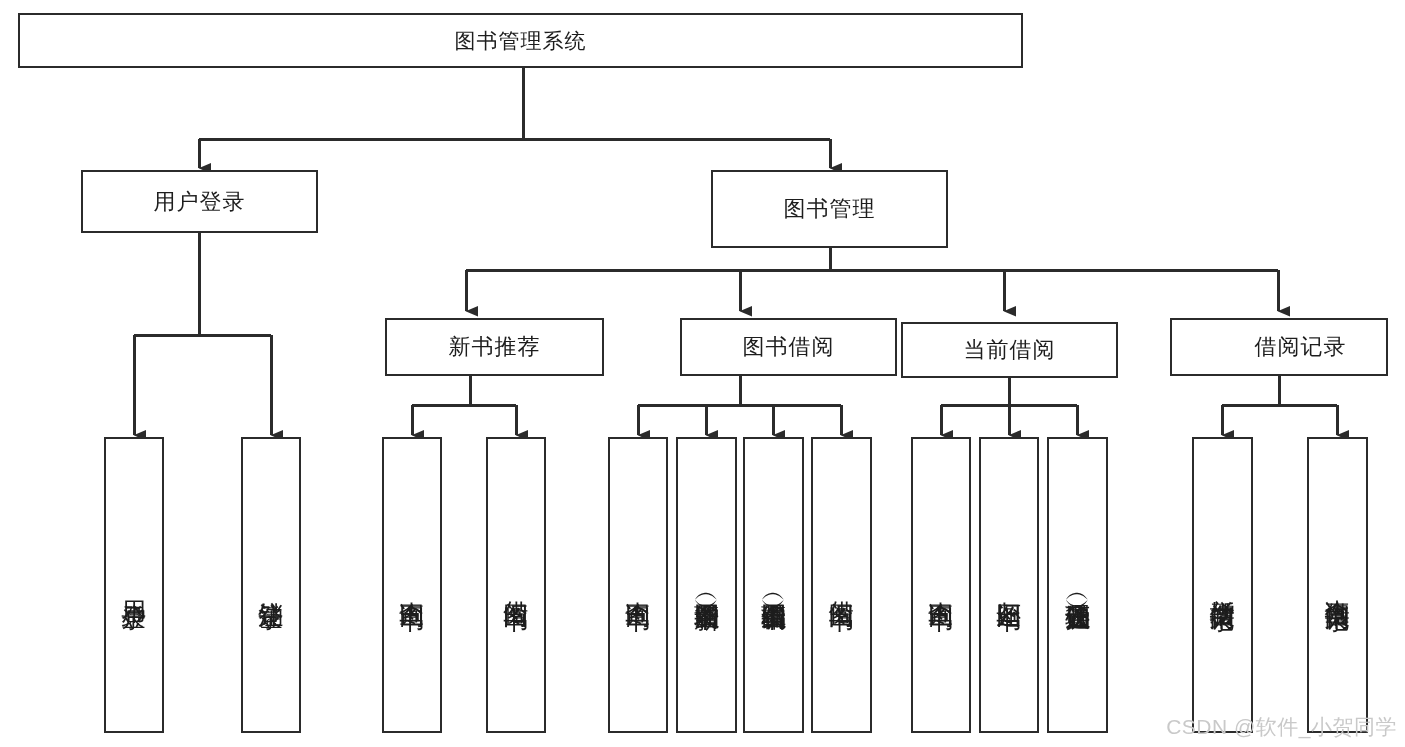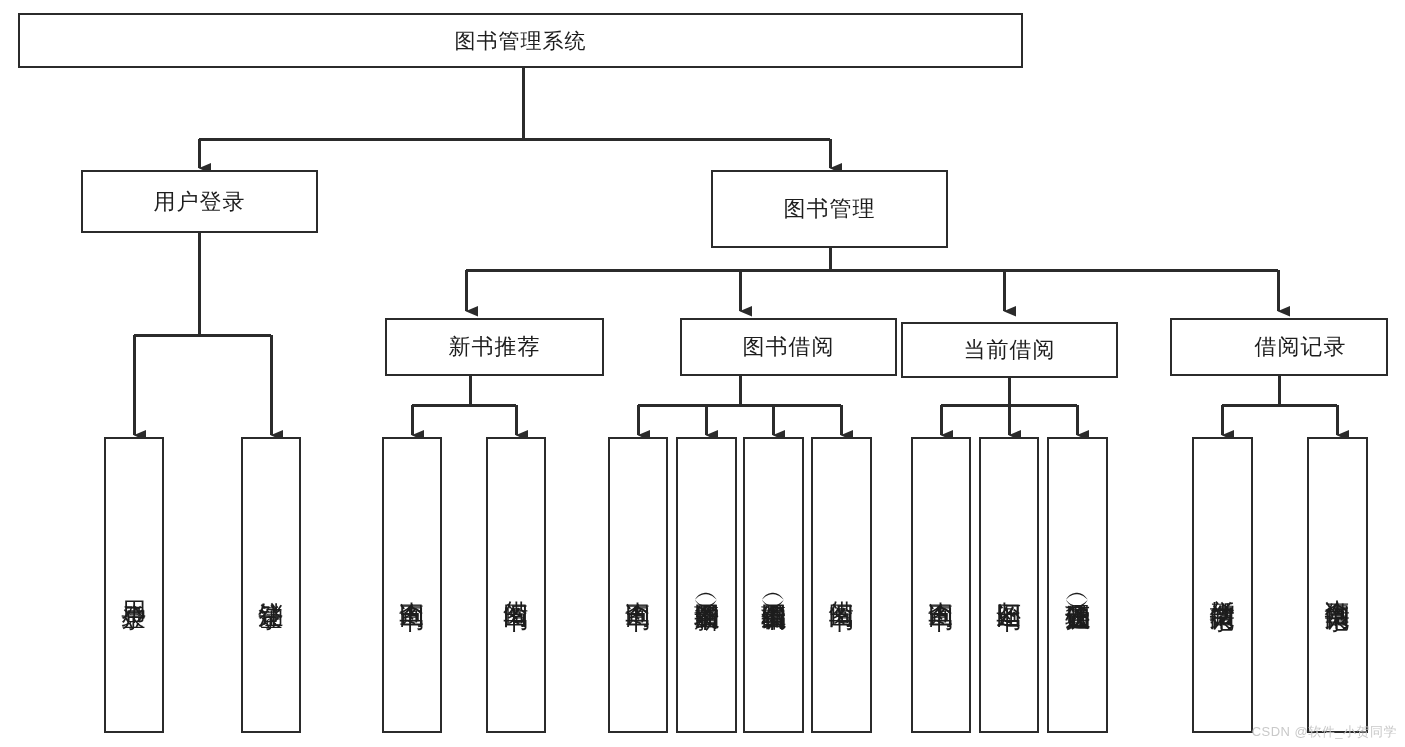--- a/index.html
+++ b/index.html
@@ -8,21 +8,21 @@
   #wires{position:absolute;left:0;top:0;width:1405px;height:747px;}
   .node{position:absolute;box-sizing:border-box;background:#ffffff;border:2.5px solid #2b2b2b;
         display:flex;align-items:center;justify-content:center;}
   .node .lbl{color:#1d1d1d;white-space:nowrap;}
   .h-node .lbl{font-size:22px;line-height:1;letter-spacing:1px;}
   .root .lbl{font-size:21px;letter-spacing:1px;}
   .leaf{align-items:center;justify-content:center;padding:4px 0;}
   .leaf .lbl{writing-mode:vertical-rl;text-orientation:upright;font-size:25px;
              line-height:1.06;letter-spacing:2px;white-space:normal;}
   .leaf.tall .lbl{font-size:25px;line-height:1.02;letter-spacing:0px;}
-  .watermark{position:absolute;right:8px;bottom:6px;color:#c9c9c9;font-size:13px;
+  .watermark{position:absolute;right:8px;bottom:6px;color:#c9c9c9;font-size:21px;
              letter-spacing:0.5px;white-space:nowrap;}
 </style>
 </head>
 <body>
 
 <div id="stage">
 
   <svg id="wires" viewBox="0 0 1405 747" xmlns="http://www.w3.org/2000/svg">
     <defs>
       <marker id="arw" markerWidth="12" markerHeight="13" refX="5.5" refY="12" orient="auto" markerUnits="userSpaceOnUse">

